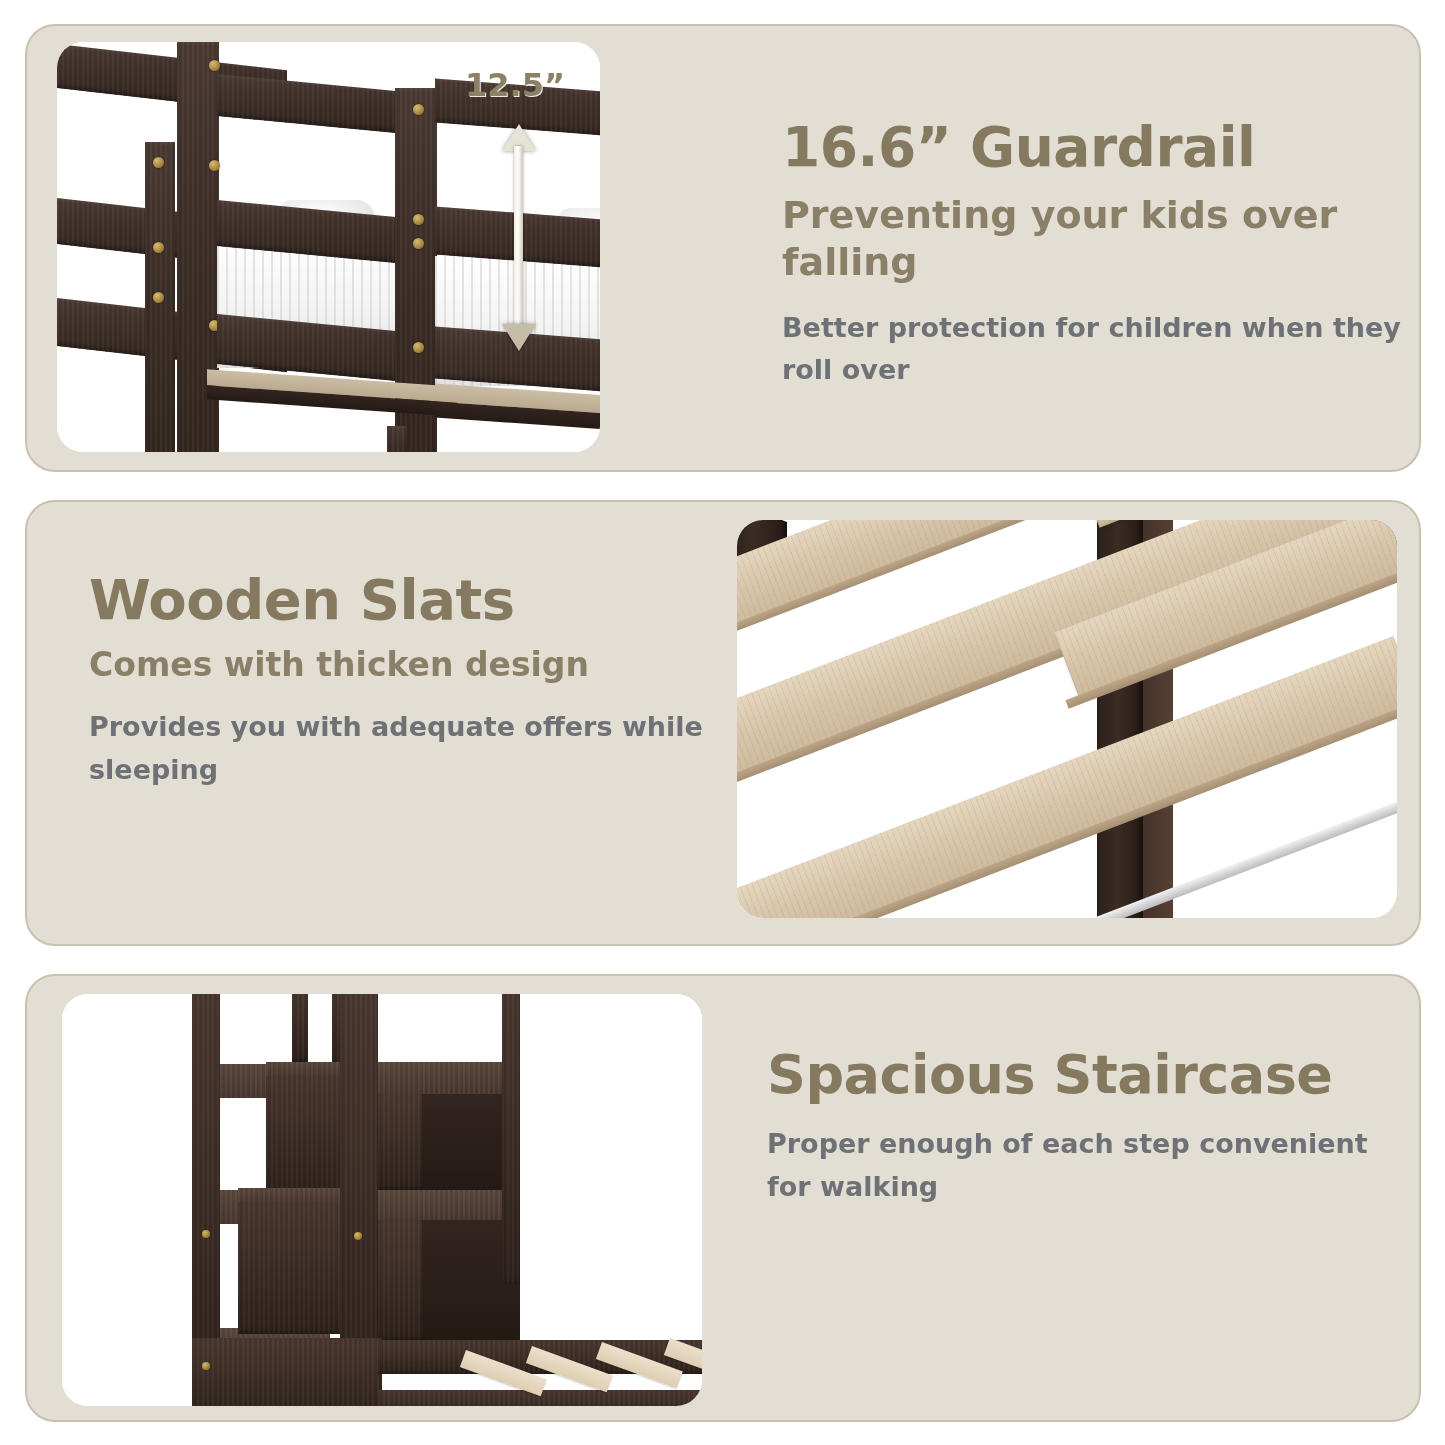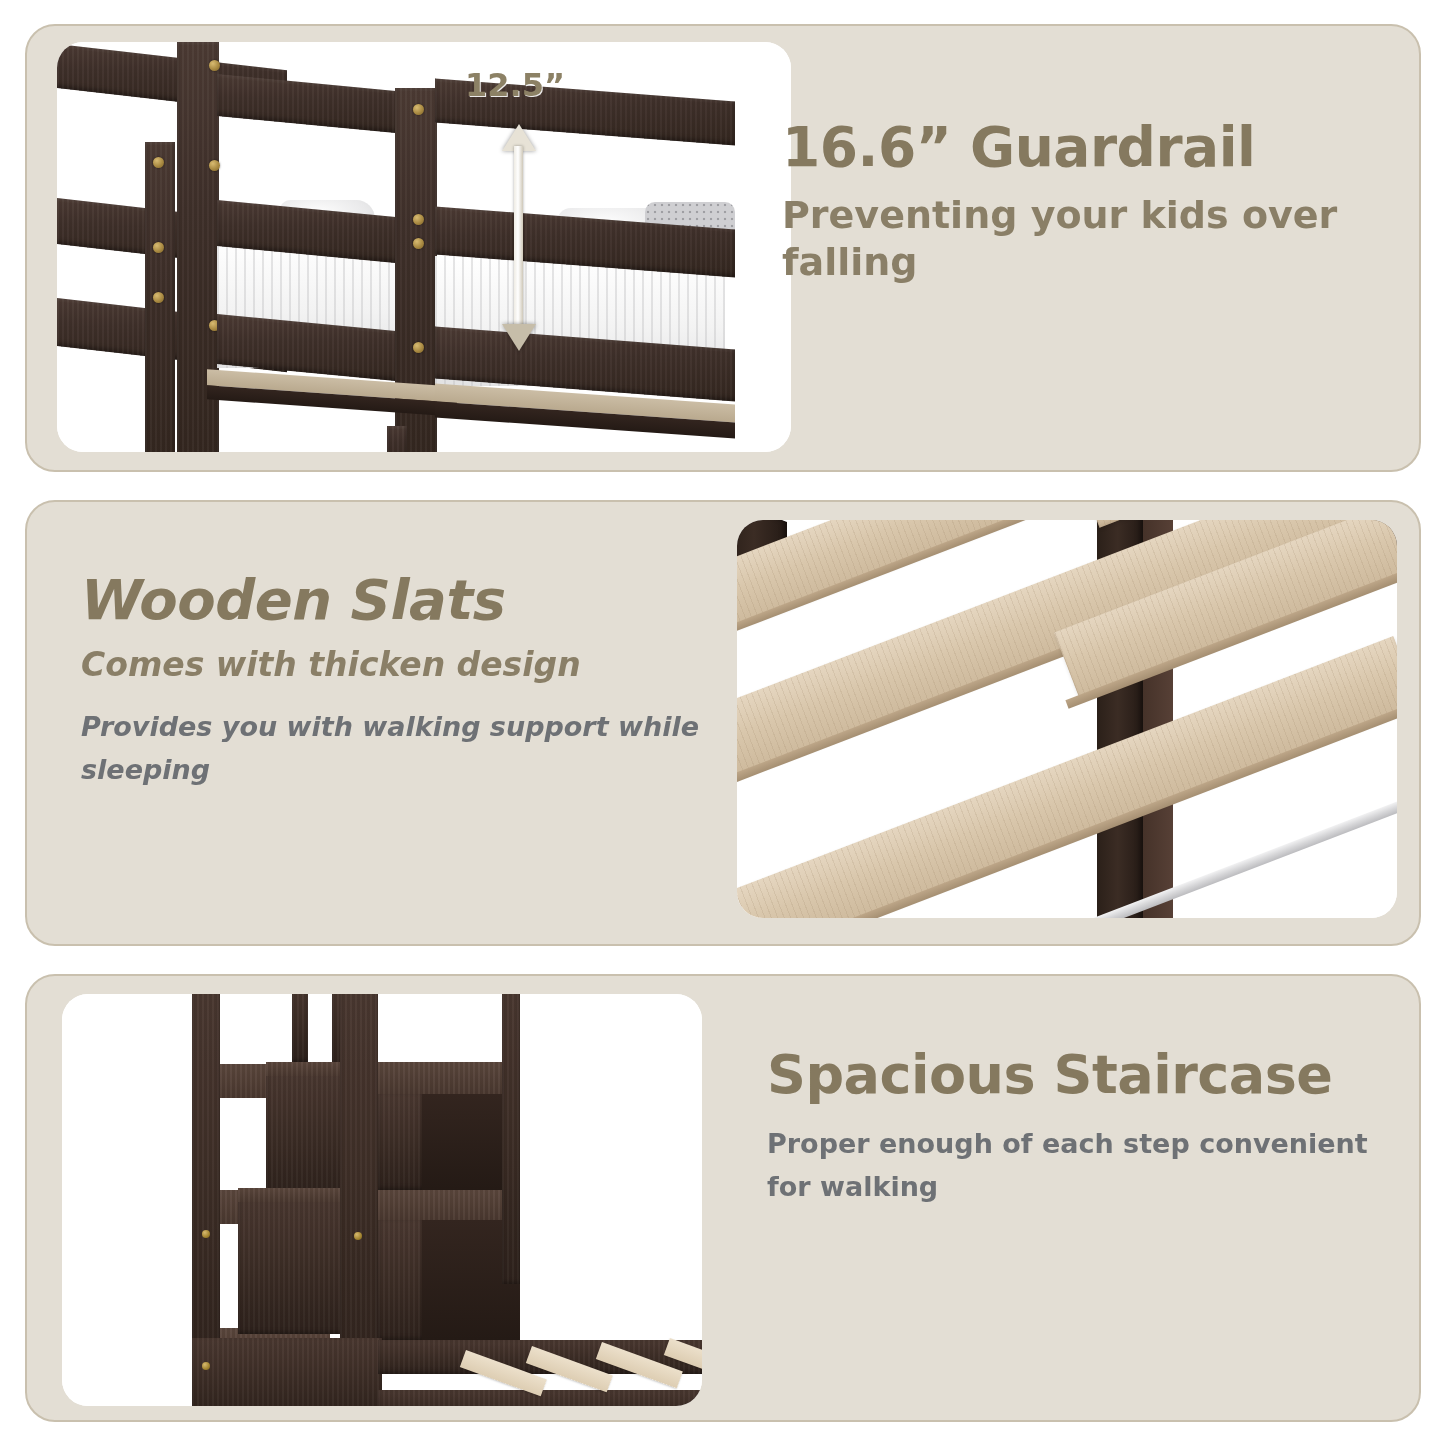--- a/index.html
+++ b/index.html
@@ -23,30 +23,30 @@
   #card-2 { left: 25px;  top: 500px;  width: 1396px; height: 446px; }
   #card-3 { left: 25px;  top: 974px;  width: 1396px; height: 448px; }
 
   
   .photo {
     position: absolute;
     background: #ffffff;
     border-radius: 26px;
     overflow: hidden;
   }
-  #photo-1 { left: 30px;  top: 16px; width: 734px; height: 410px; }
+  #photo-1 { left: 30px;  top: 16px; width: 543px; height: 410px; }
   #photo-2 { left: 710px; top: 18px; width: 660px; height: 398px; }
   #photo-3 { left: 35px;  top: 18px; width: 640px; height: 412px; }
 
   .ph-inner { position: absolute; inset: 0; overflow: hidden; }
 
   
   .txt { position: absolute; }
   #txt-1 { left: 755px; top: 92px;  width: 620px; }
-  #txt-2 { left: 54px;  top: 68px;  width: 640px; font-style: italic; }
+  #txt-2 { left: 62px;  top: 68px;  width: 640px; }
   #txt-3 { left: 740px; top: 70px;  width: 640px; }
 
   .heading {
     color: #85795f;
     font-family: "DejaVu Sans", sans-serif;
     font-weight: bold;
     font-size: 55px;
     line-height: 1.06;
     letter-spacing: -0.5px;
     white-space: nowrap;
@@ -258,29 +258,30 @@
         <div class="dim-head up" style="left:445px; top:82px;"></div>
         <div class="dim-line" style="left:457px; top:104px; height:182px;"></div>
         <div class="dim-head down" style="left:445px; top:282px;"></div>
         <div class="dim-label" style="left:408px; top:24px;">12.5”</div>
       </div>
     </div>
 
     <div class="txt" id="txt-1">
       <div class="heading">16.6” Guardrail</div>
       <div class="subheading">Preventing your kids over falling</div>
+      <div class="body">Better protection for children when they roll over</div>
     </div>
   </div>
 
   <div class="card" id="card-2">
 
     <div class="txt" id="txt-2">
       <div class="heading">Wooden Slats</div>
       <div class="subheading">Comes with thicken design</div>
-      <div class="body">Provides you with walking support while sleeping</div>
+      <div class="body">Provides you with adequate offers while sleeping</div>
     </div>
 
     <div class="photo" id="photo-2">
       <div class="ph-inner">
         <div class="p2-bg"></div>
 
         <div class="post-dark" style="left:-10px; top:-10px; width:60px; height:70px; transform:skewY(22deg);"></div>
         <div class="post-dark" style="left:360px; top:-6px; width:46px; height:410px;"></div>
         <div class="post-dark2" style="left:406px; top:-6px; width:30px; height:410px;"></div>
         <div class="post-dark" style="left:560px; top:-10px; width:110px; height:46px; transform:skewY(20deg);"></div>

